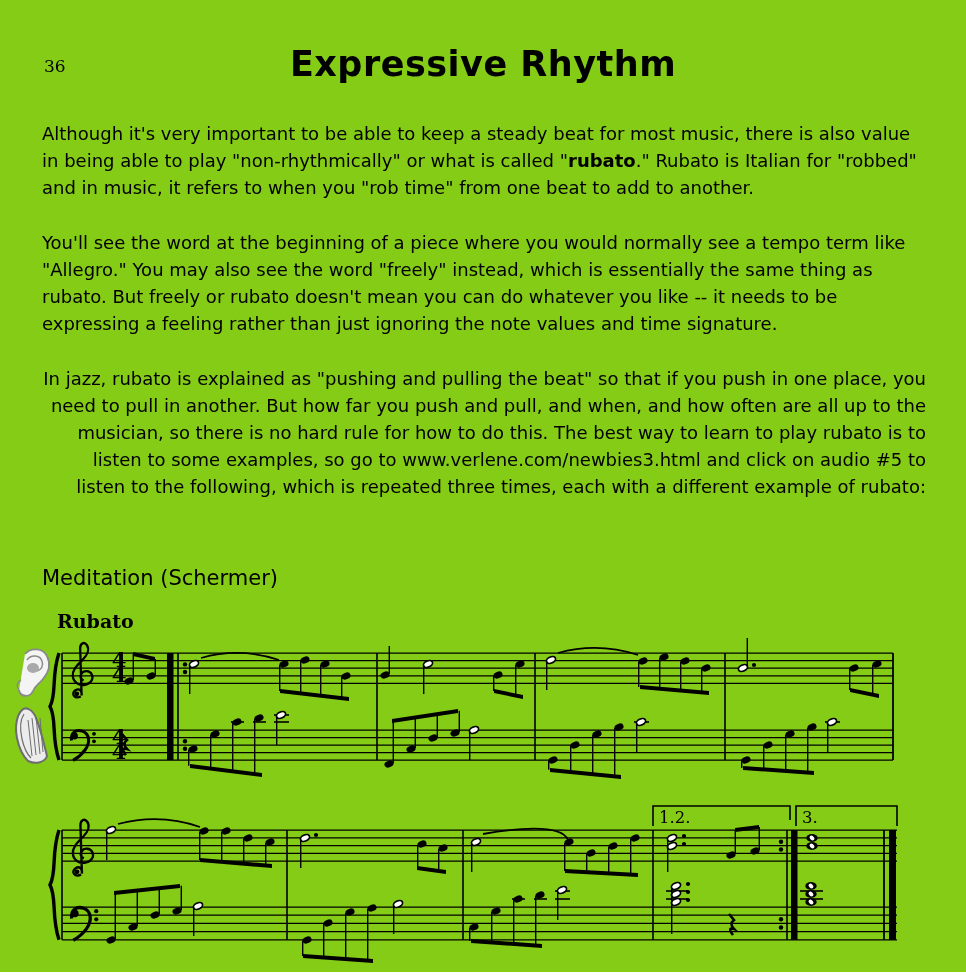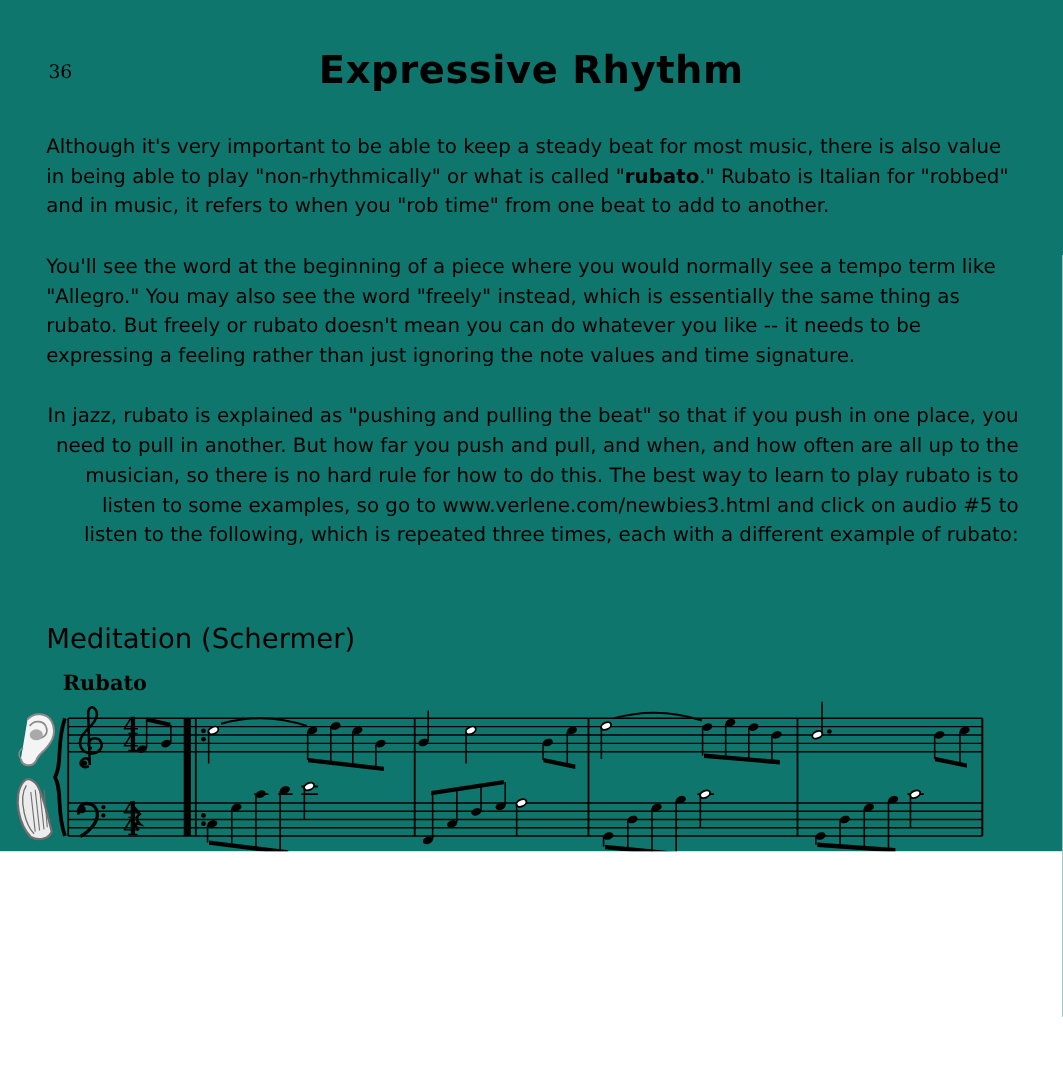--- a/index.html
+++ b/index.html
@@ -1,26 +1,26 @@
 <!DOCTYPE html>
 <html><head>
 <meta charset="utf-8">
 <style>
   html,body{margin:0;padding:0;background:#fff;}
-  .page{position:relative;width:966px;height:774px;background:#0f766e;overflow:hidden;
+  .page{position:relative;width:966px;height:972px;background:#84cc16;overflow:hidden;
         font-family:"DejaVu Sans",sans-serif;color:#000;}
   .page-number{position:absolute;left:44px;top:56px;font-family:"DejaVu Serif",serif;
         font-size:17px;}
   .title{position:absolute;left:0;top:44px;width:100%;margin:0;text-align:center;
         font-size:35px;font-weight:bold;letter-spacing:0.5px;}
   .body{position:absolute;left:42px;width:884px;margin:0;font-size:18px;line-height:27px;}
   .p1{top:120px;}
   .p2{top:229px;}
   .p3{top:365px;text-align:right;}
-  .piece-title{position:absolute;left:42px;top:566px;font-size:25px;}
+  .piece-title{position:absolute;left:42px;top:566px;font-size:21px;}
   .tempo{position:absolute;left:57px;top:610px;font-family:"DejaVu Serif",serif;
         font-size:19px;font-weight:bold;}
   #score{position:absolute;left:0;top:0;width:966px;height:976px;pointer-events:none;}
   #score svg{display:block;}
   strong{font-weight:bold;}
 </style>
 </head>
 <body>
 
 <div class="page">

